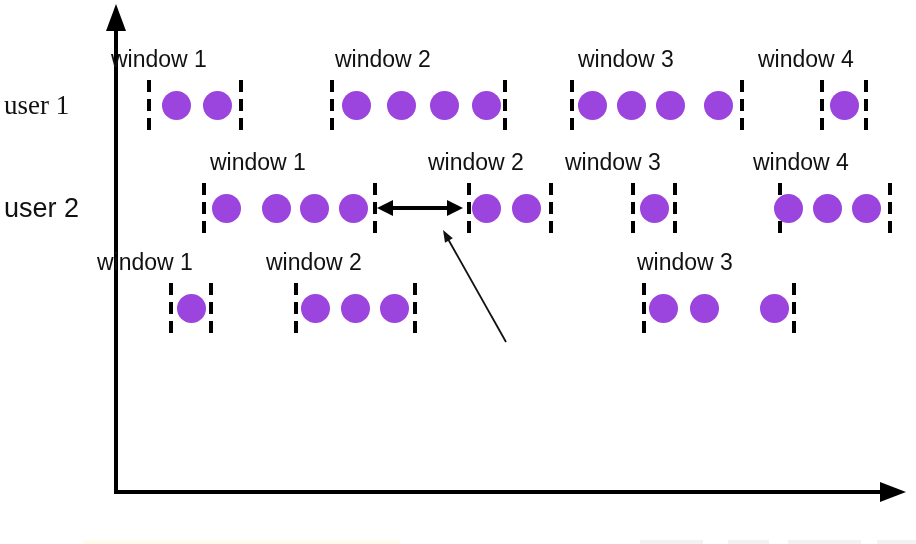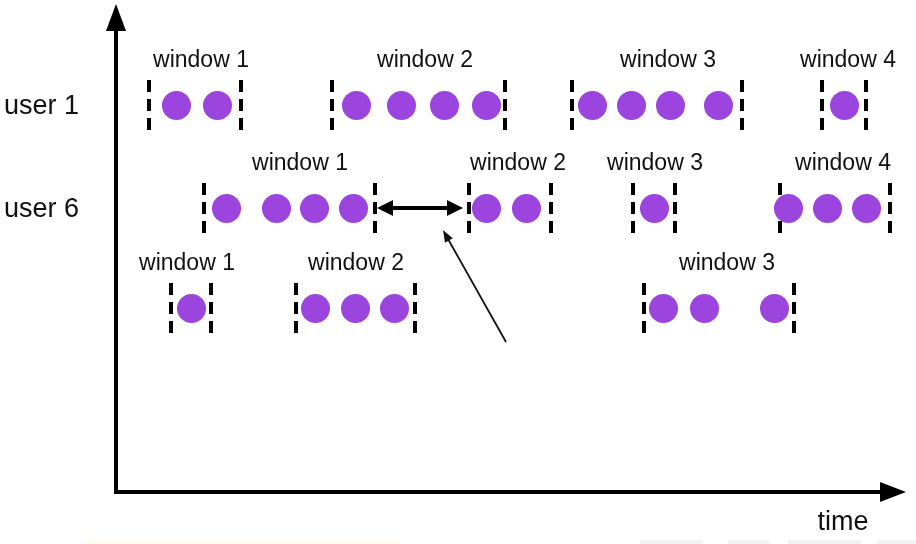--- a/index.html
+++ b/index.html
@@ -13,21 +13,21 @@
   }
   .abs{position:absolute;}
   .user-label{
     position:absolute;
     left:4px;width:90px;height:34px;line-height:34px;
     font-size:27px;color:#111;white-space:nowrap;
   }
   .window-label{
     position:absolute;
     width:180px;height:28px;line-height:28px;
-    font-size:23px;text-align:center;color:#111;white-space:nowrap;
+    font-size:23px;text-align:left;color:#111;white-space:nowrap;
   }
   .dash{
     position:absolute;
     width:4px;height:50px;
     background:repeating-linear-gradient(180deg,#000 0 12px,transparent 12px 19px);
   }
   .dot{
     position:absolute;
     width:29px;height:29px;border-radius:50%;
   }
@@ -57,21 +57,21 @@
 
     <line x1="390" y1="208" x2="450" y2="208" stroke="#000" stroke-width="4"></line>
     <polygon points="377,208 393,200 393,216" fill="#000"></polygon>
     <polygon points="463,208 447,200 447,216" fill="#000"></polygon>
 
     <line x1="506" y1="342" x2="448" y2="239" stroke="#111" stroke-width="1.8"></line>
     <polygon points="443,230 452.8,238.3 445,242.7" fill="#111"></polygon>
   </svg>
 
   <div class="abs" style="left:0;top:0;width:916px;height:544px;">
-      <div class="user-label" style="top: 88px;">user 1</div>
+      <div class="user-label" style="top: 88px; font-family: Liberation Serif, serif;">user 1</div>
       <div class="window-label" style="left: 111px; top: 45px;">window 1</div>
       <div class="dash" style="left: 147px; top: 80px;"></div>
       <div class="dash" style="left: 239px; top: 80px;"></div>
       <div class="dot" style="left: 161.5px; top: 90.5px; background: rgb(155, 68, 222);"></div>
       <div class="dot" style="left: 202.5px; top: 90.5px; background: rgb(155, 68, 222);"></div>
       <div class="window-label" style="left: 335px; top: 45px;">window 2</div>
       <div class="dash" style="left: 330px; top: 80px;"></div>
       <div class="dash" style="left: 503px; top: 80px;"></div>
       <div class="dot" style="left: 341.5px; top: 90.5px; background: rgb(155, 68, 222);"></div>
       <div class="dot" style="left: 386.5px; top: 90.5px; background: rgb(155, 68, 222);"></div>
@@ -81,21 +81,21 @@
       <div class="dash" style="left: 570px; top: 80px;"></div>
       <div class="dash" style="left: 740px; top: 80px;"></div>
       <div class="dot" style="left: 577.5px; top: 90.5px; background: rgb(155, 68, 222);"></div>
       <div class="dot" style="left: 616.5px; top: 90.5px; background: rgb(155, 68, 222);"></div>
       <div class="dot" style="left: 655.5px; top: 90.5px; background: rgb(155, 68, 222);"></div>
       <div class="dot" style="left: 703.5px; top: 90.5px; background: rgb(155, 68, 222);"></div>
       <div class="window-label" style="left: 758px; top: 45px;">window 4</div>
       <div class="dash" style="left: 820px; top: 80px;"></div>
       <div class="dash" style="left: 864px; top: 80px;"></div>
       <div class="dot" style="left: 829.5px; top: 90.5px; background: rgb(155, 68, 222);"></div>
-      <div class="user-label" style="top: 191px;">user 6</div>
+      <div class="user-label" style="top: 191px;">user 2</div>
       <div class="window-label" style="left: 210px; top: 148px;">window 1</div>
       <div class="dash" style="left: 202px; top: 183px;"></div>
       <div class="dash" style="left: 373px; top: 183px;"></div>
       <div class="dot" style="left: 211.5px; top: 193.5px; background: rgb(155, 68, 222);"></div>
       <div class="dot" style="left: 261.5px; top: 193.5px; background: rgb(155, 68, 222);"></div>
       <div class="dot" style="left: 299.5px; top: 193.5px; background: rgb(155, 68, 222);"></div>
       <div class="dot" style="left: 338.5px; top: 193.5px; background: rgb(155, 68, 222);"></div>
       <div class="window-label" style="left: 428px; top: 148px;">window 2</div>
       <div class="dash" style="left: 467px; top: 183px;"></div>
       <div class="dash" style="left: 549px; top: 183px;"></div>
@@ -128,15 +128,14 @@
       <div class="dot" style="left: 689.5px; top: 293.5px; background: rgb(155, 68, 222);"></div>
       <div class="dot" style="left: 759.5px; top: 293.5px; background: rgb(155, 68, 222);"></div>
       <div class="strip" style="left: 83px; width: 317px; background: rgb(255, 252, 238);"></div>
       <div class="strip" style="left: 640px; width: 63px; background: rgb(242, 242, 242);"></div>
       <div class="strip" style="left: 728px; width: 41px; background: rgb(242, 242, 242);"></div>
       <div class="strip" style="left: 788px; width: 73px; background: rgb(242, 242, 242);"></div>
       <div class="strip" style="left: 877px; width: 39px; background: rgb(242, 242, 242);"></div>
     </div>
 
 
-  <div class="axis-label" style="left:788px;top:506px;width:110px;">time</div>
 
 </div>
 
 </body></html>

